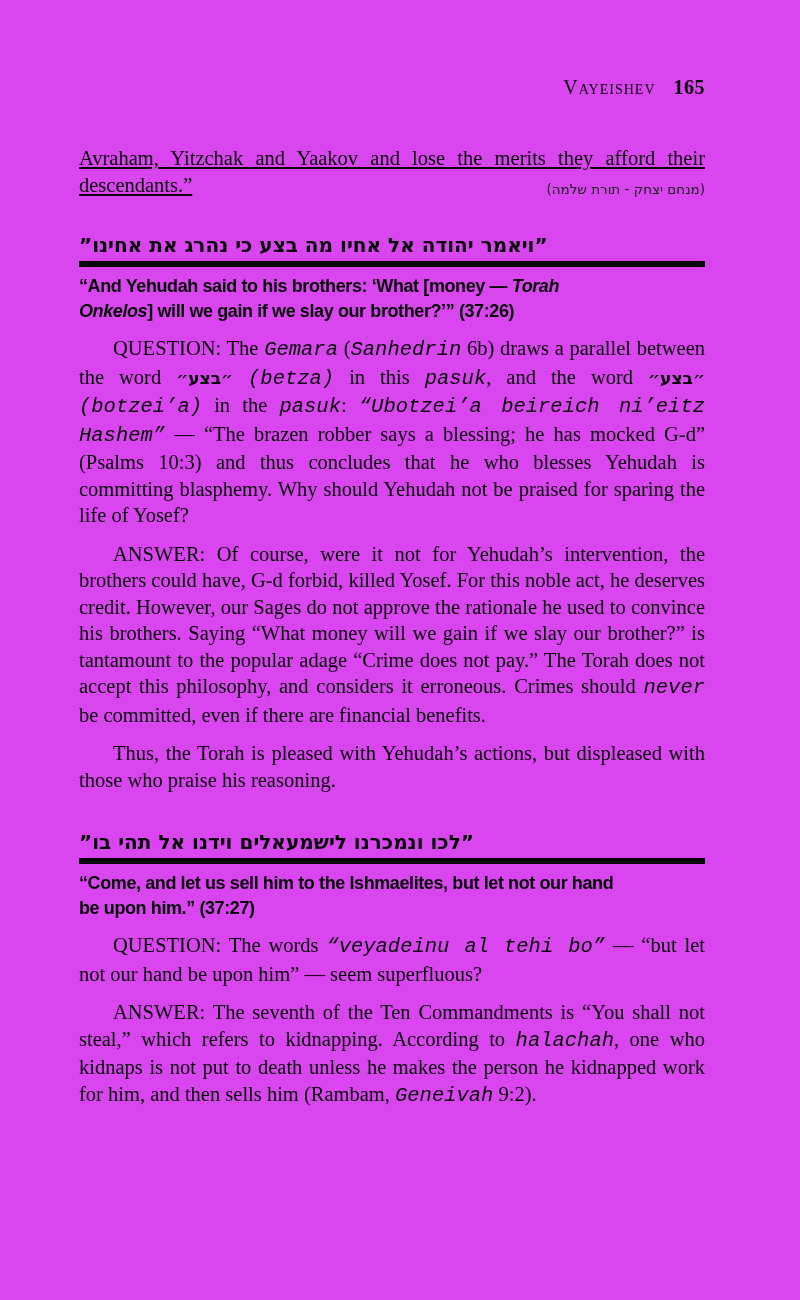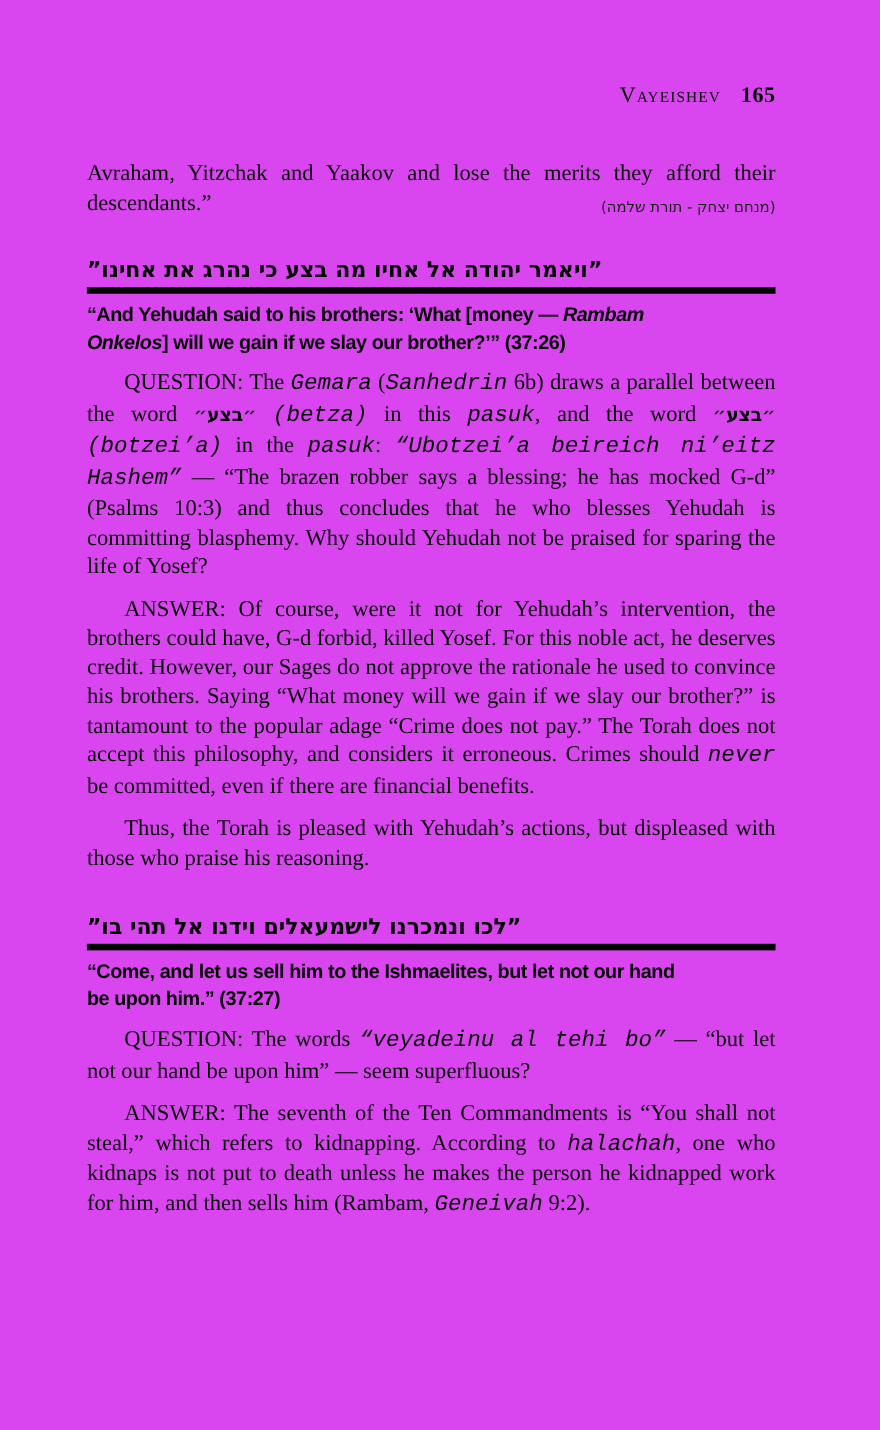--- a/index.html
+++ b/index.html
@@ -22,21 +22,21 @@
     font-variant: small-caps;
     letter-spacing: 1px;
   }
   .page-number { font-weight: bold; margin-left: 13px; letter-spacing: 0.5px; }
 
   .body-text {
     font-size: 20.5px;
     line-height: 26.5px;
     text-align: justify;
   }
-  .intro-para { margin-top: 47px; }
+  .intro-para { margin-top: 47px; text-decoration: underline; }
 
   .citation {
     margin-top: -17px;
     text-align: right;
     direction: rtl;
     font-family: "DejaVu Sans", "Liberation Sans", sans-serif;
     font-size: 13.5px;
     color: #1a1a1a;
   }
 
@@ -95,21 +95,21 @@
       <span class="page-number">165</span>
     </div>
 
     <div class="body-text intro-para">Avraham, Yitzchak and Yaakov and lose the merits they afford their descendants.”</div>
 
     <div class="citation">(מנחם יצחק - תורת שלמה)</div>
 
     <div class="section sec1">
       <div class="hebrew-header">”ויאמר יהודה אל אחיו מה בצע כי נהרג את אחינו”</div>
       <div class="divider-rule"></div>
-      <div class="verse-header"><span>“And Yehudah said to his brothers: ‘What [money — </span><i>Rambam</i><br><i>Onkelos</i><span>] will we gain if we slay our brother?’” (37:26)</span></div>
+      <div class="verse-header"><span>“And Yehudah said to his brothers: ‘What [money — </span><i>Torah</i><br><i>Onkelos</i><span>] will we gain if we slay our brother?’” (37:26)</span></div>
       <div class="body-text para"><span>QUESTION: The </span><i>Gemara</i><span> (</span><i>Sanhedrin</i><span> 6b) draws a parallel between the word </span><span class="heb">״בצע״</span><span> </span><i>(betza)</i><span> in this </span><i>pasuk</i><span>, and the word </span><span class="heb">״בצע״</span><span> </span><i>(botzei’a)</i><span> in the </span><i>pasuk</i><span>: </span><i>“Ubotzei’a beireich ni’eitz Hashem”</i><span> — “The brazen robber says a blessing; he has mocked G-d” (Psalms 10:3) and thus concludes that he who blesses Yehudah is committing blasphemy. Why should Yehudah not be praised for sparing the life of Yosef?</span></div>
       <div class="body-text para"><span>ANSWER: Of course, were it not for Yehudah’s intervention, the brothers could have, G-d forbid, killed Yosef. For this noble act, he deserves credit. However, our Sages do not approve the rationale he used to convince his brothers. Saying “What money will we gain if we slay our brother?” is tantamount to the popular adage “Crime does not pay.” The Torah does not accept this philosophy, and considers it erroneous. Crimes should </span><i>never</i><span> be committed, even if there are financial benefits.</span></div>
       <div class="body-text para"><span>Thus, the Torah is pleased with Yehudah’s actions, but displeased with those who praise his reasoning.</span></div>
     </div>
 
     <div class="section sec2">
       <div class="hebrew-header">”לכו ונמכרנו לישמעאלים וידנו אל תהי בו”</div>
       <div class="divider-rule"></div>
       <div class="verse-header"><span>“Come, and let us sell him to the Ishmaelites, but let not our hand</span><br><span>be upon him.” (37:27)</span></div>
       <div class="body-text para"><span>QUESTION: The words </span><i>“veyadeinu al tehi bo”</i><span> — “but let not our hand be upon him” — seem superfluous?</span></div>

